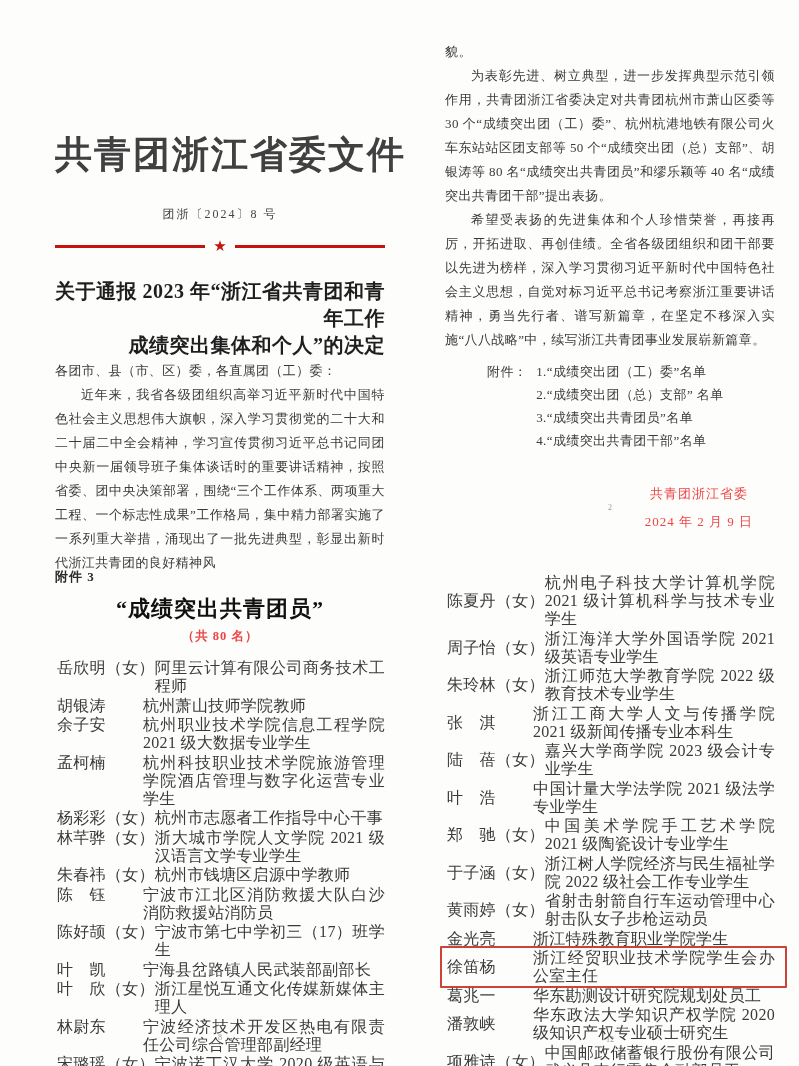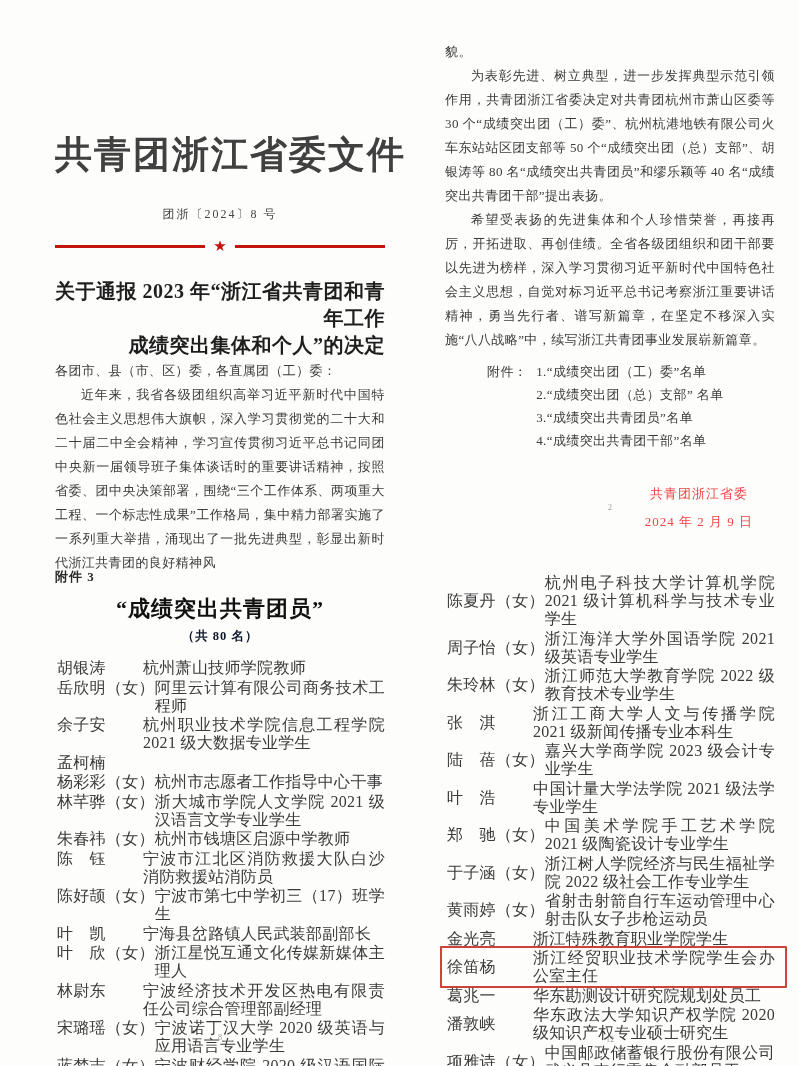--- a/index.html
+++ b/index.html
@@ -42,21 +42,21 @@
   
   .attachments{margin:8px 0 0 42px;font-size:13px;line-height:23px;letter-spacing:.4px;display:flex;gap:9px;}
   .att-label{white-space:nowrap;}
   .att-item{white-space:nowrap;}
   .signature{margin-top:28px;text-align:right;padding-right:22px;}
   .signature .sig-inner{display:inline-block;text-align:center;font-size:13px;line-height:28px;letter-spacing:1px;color:#ef4444;}
 
   
   .att-no{margin:0;font-size:13px;font-weight:bold;color:#2a2a2a;letter-spacing:1px;}
   .list-title{margin:8px 0 0 0;text-align:center;font-size:22px;font-weight:bold;color:#111;letter-spacing:1px;}
-  .list-subtitle{margin:4px 0 0 0;text-align:center;font-size:12.5px;font-weight:bold;color:#0f172a;letter-spacing:1px;}
+  .list-subtitle{margin:4px 0 0 0;text-align:center;font-size:12.5px;font-weight:bold;color:#ef4444;letter-spacing:1px;}
   .entries{margin-top:14px;}
   .entry{display:flex;position:relative;font-size:16px;line-height:18px;letter-spacing:.3px;margin:0 0 1.5px 2px;}
   .entry-name{flex:0 0 86px;white-space:nowrap;}
   .entry-desc{flex:1;text-align:justify;}
   .page-3 .entry{align-items:flex-start;}
   .page-4 .entry{align-items:center;}
   .entry.highlighted::after{
     content:"";position:absolute;left:-7px;right:-12px;top:-3px;bottom:-3px;
     border:2px solid #cd4337;border-radius:1px;pointer-events:none;
   }
@@ -116,36 +116,37 @@
     <div class="pageno pageno-2">2</div>
   </section>
 
   <section class="page page-3">
     <p class="att-no">附件 3</p>
     <h2 class="list-title">“成绩突出共青团员”</h2>
     <p class="list-subtitle">（共 80 名）</p>
     <div class="entries">
 
         <div class="entry">
+          <span class="entry-name">岳欣明（女）</span>
+          <span class="entry-desc">阿里云计算有限公司商务技术工程师</span>
+        </div>
+
+        <div class="entry">
           <span class="entry-name">胡银涛</span>
           <span class="entry-desc">杭州萧山技师学院教师</span>
         </div>
 
         <div class="entry">
-          <span class="entry-name">岳欣明（女）</span>
-          <span class="entry-desc">阿里云计算有限公司商务技术工程师</span>
-        </div>
-
-        <div class="entry">
           <span class="entry-name">余子安</span>
           <span class="entry-desc">杭州职业技术学院信息工程学院 2021 级大数据专业学生</span>
         </div>
 
         <div class="entry">
           <span class="entry-name">孟柯楠</span>
+          <span class="entry-desc">杭州科技职业技术学院旅游管理学院酒店管理与数字化运营专业学生</span>
         </div>
 
         <div class="entry">
           <span class="entry-name">杨彩彩（女）</span>
           <span class="entry-desc">杭州市志愿者工作指导中心干事</span>
         </div>
 
         <div class="entry">
           <span class="entry-name">林芊骅（女）</span>
           <span class="entry-desc">浙大城市学院人文学院 2021 级汉语言文学专业学生</span>

